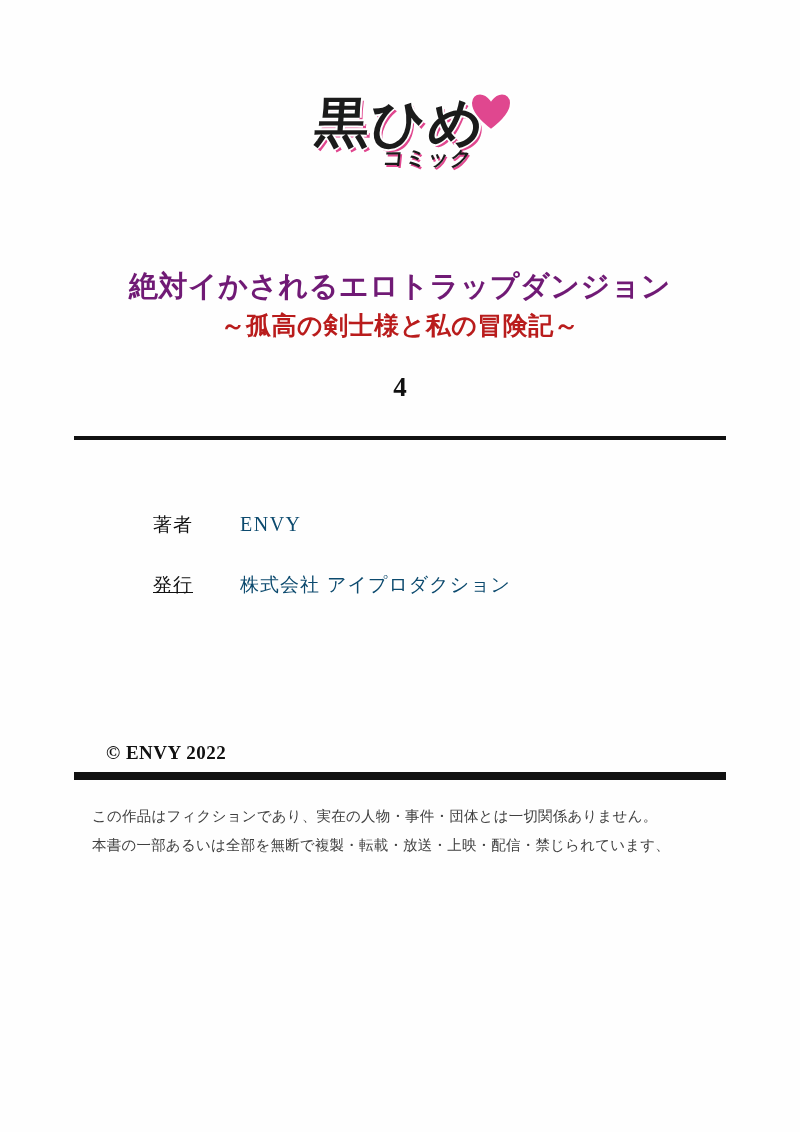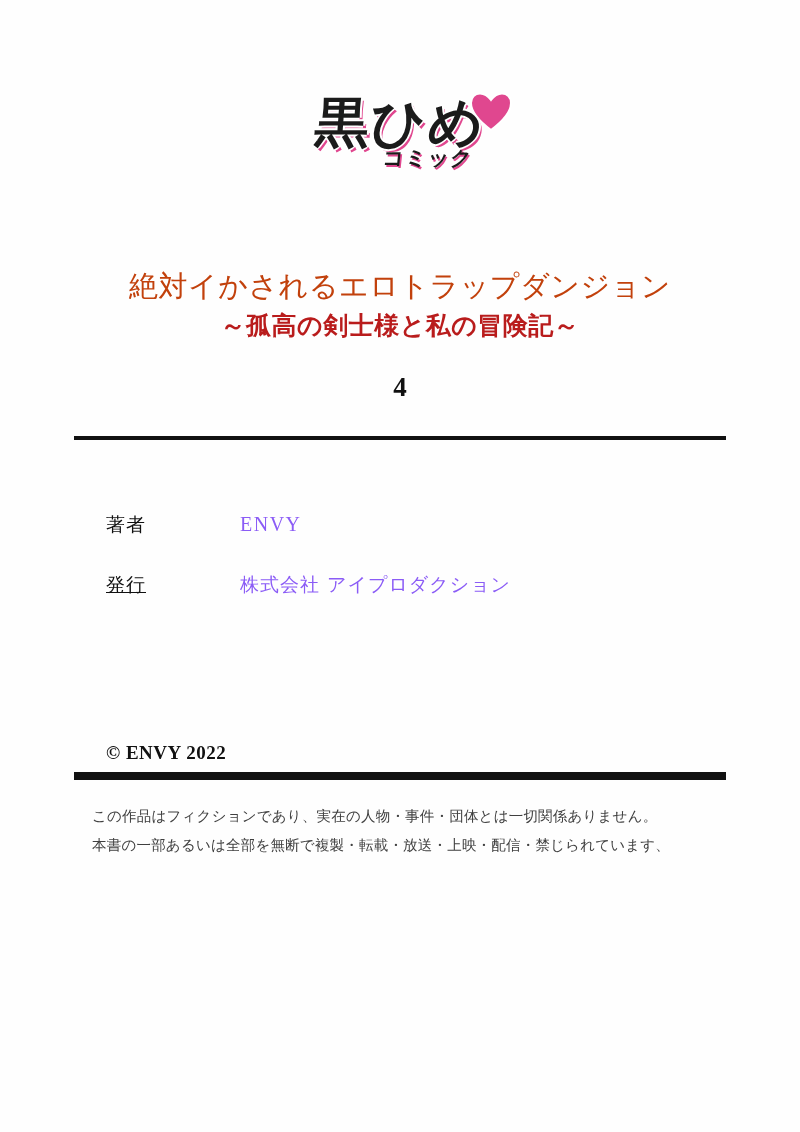--- a/index.html
+++ b/index.html
@@ -73,24 +73,24 @@
   
   .title-block {
     position: absolute;
     top: 268px;
     left: 0;
     width: 800px;
     text-align: center;
   }
   .title-line1 {
     font-family: "DejaVu Sans", sans-serif;
-    font-weight: normal;
+    font-weight: bold;
     font-size: 29px;
     letter-spacing: 0.5px;
-    color: #c2410c;
+    color: #701a75;
     line-height: 1.25;
   }
   .title-line2 {
     font-family: "DejaVu Sans", sans-serif;
     font-weight: bold;
     font-size: 25px;
     letter-spacing: 0.5px;
     color: #b91c1c;
     margin-top: 6px;
     line-height: 1.25;
@@ -125,35 +125,36 @@
   .credits {
     position: absolute;
     left: 106px;
     top: 512px;
     width: 620px;
   }
   .credit-row {
     display: flex;
     align-items: baseline;
     margin-bottom: 34px;
+    text-align: center;
   }
   .credit-label {
     font-family: "DejaVu Sans", sans-serif;
     font-size: 19px;
     color: #111;
     letter-spacing: 1px;
     flex: 0 0 auto;
   }
   .credit-label.w1 { width: 134px; }
   .credit-label.w2 { width: 134px; text-decoration: underline; }
   .credit-label.w3 { width: 140px; }
   .credit-value {
     font-family: "DejaVu Sans", sans-serif;
     font-size: 19px;
-    color: #8b5cf6;
+    color: #0c4a6e;
     letter-spacing: 1px;
   }
   .credit-value.latin {
     font-family: "Liberation Serif", serif;
     font-size: 20px;
     letter-spacing: 1.5px;
   }
 
   .copyright {
     position: absolute;

